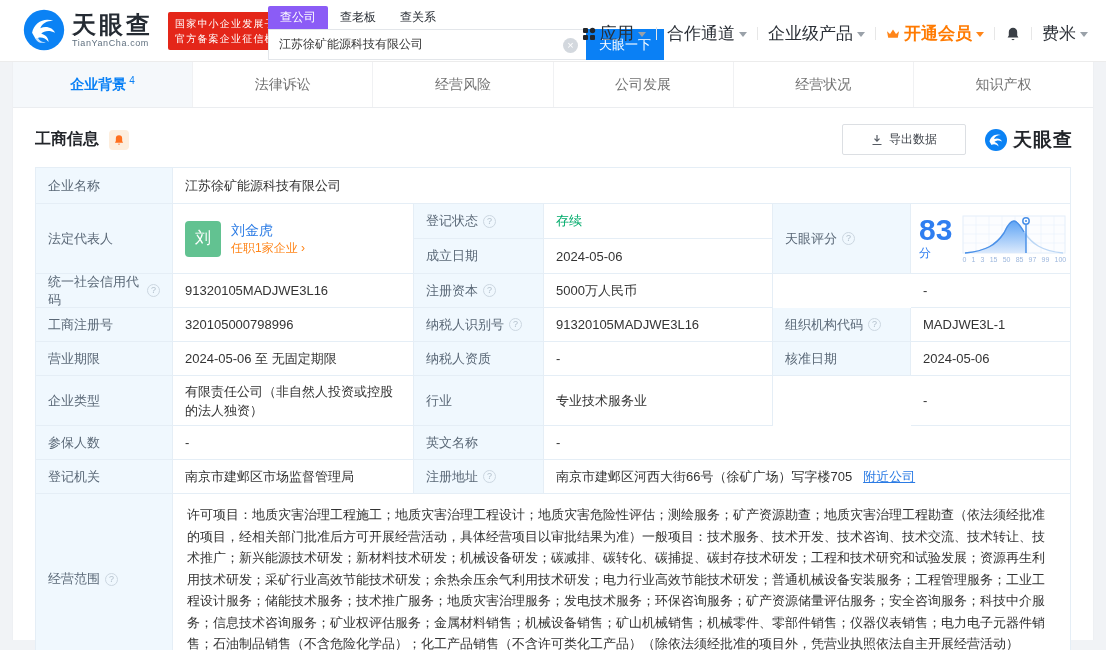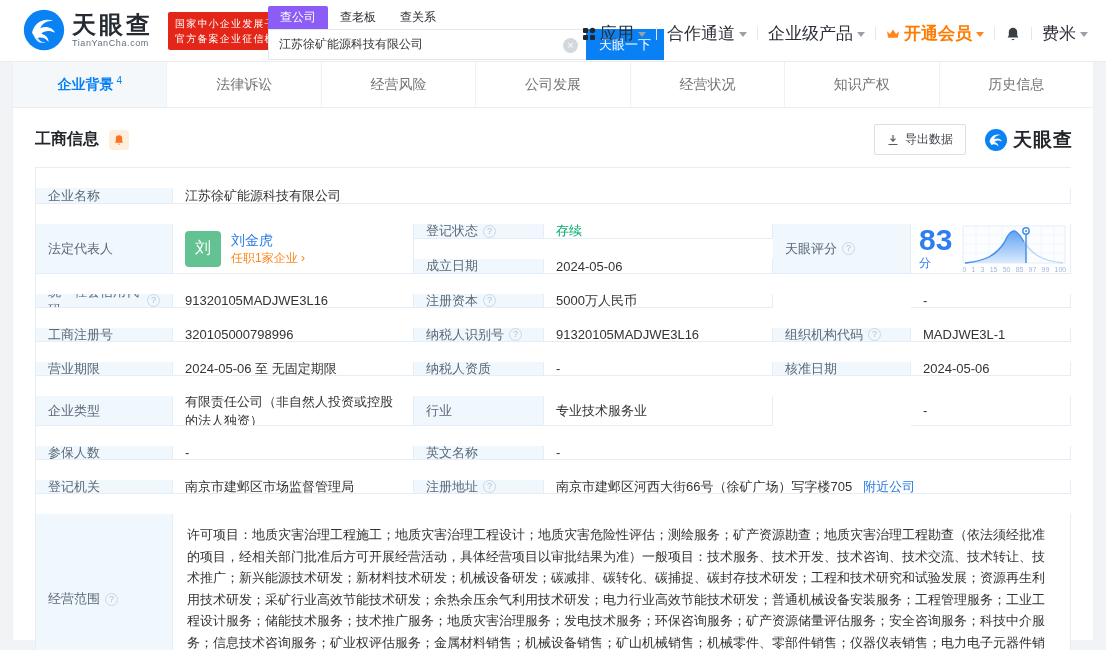--- a/index.html
+++ b/index.html
@@ -43,29 +43,29 @@
   .ptab:last-child { border-right:none; }
   .ptab.active { background:#f5f8fb; color:#0a80f5; font-weight:700; }
   .ptab sup { font-size:10px; color:#0a80f5; margin-left:3px; font-weight:400; transform:translateY(-4px); }
   
   .section-head { display:flex; align-items:center; padding:16px 20px 12px 22px; }
   .section-title { font-size:16px; font-weight:700; color:#23262b; }
   .bell-badge { width:20px; height:20px; margin-left:10px; border-radius:4px; background:#fdeede;
                 display:flex; align-items:center; justify-content:center; cursor:pointer; }
   .head-right { margin-left:auto; display:flex; align-items:center; gap:18px; }
   .export-btn { display:flex; align-items:center; gap:6px; border:1px solid #dcdfe3; background:#fff; border-radius:2px;
-                padding:6px 12px; font-size:12px; color:#40454c; cursor:pointer;
+                padding:6px 28px; font-size:12px; color:#40454c; cursor:pointer;
                 font-family:"Liberation Sans","DejaVu Sans",sans-serif; }
   .brand-mark { display:flex; align-items:center; gap:5px; font-size:19px; font-weight:700; color:#23262b; letter-spacing:1px; }
   
   .biz-table { margin:0 22px; display:grid; grid-template-columns:137px 241px 130px 229px 138px 1fr;
                grid-template-rows:36px 35px 35px 34px 34px 34px 50px 34px 34px auto;
                border-top:1px solid #e5eef6; border-left:1px solid #e5eef6; font-size:13px; }
   .cell { border-right:1px solid #e5eef6; border-bottom:1px solid #e5eef6; padding:4px 12px;
-          display:flex; align-items:center; gap:5px; background:#fff; color:#333; overflow:hidden;margin-top:20px; }
+          display:flex; align-items:center; gap:5px; background:#fff; color:#333; overflow:hidden; }
   .cell.lbl { background:#f0f8fe; color:#5a6877; }
   .c1{grid-column:1} .c2{grid-column:2} .c3{grid-column:3} .c4{grid-column:4} .c5{grid-column:5} .c6{grid-column:6}
   .c2s{grid-column:2/7} .c4s{grid-column:4/7}
   .r1{grid-row:1} .r2{grid-row:2} .r3{grid-row:3} .r23{grid-row:2/4} .r4{grid-row:4} .r5{grid-row:5}
   .r6{grid-row:6} .r7{grid-row:7} .r8{grid-row:8} .r9{grid-row:9} .r10{grid-row:10}
   .q { width:13px; height:13px; min-width:13px; border:1px solid #ccd7e1; border-radius:50%; color:#b3c0cc;
        font-size:9px; line-height:11px; text-align:center; cursor:pointer; }
   .q::after { content:"?"; }
   .green { color:#00ab6b; }
   .blue-link { color:#2b7be4; cursor:pointer; }
@@ -75,21 +75,21 @@
   .avatar { width:36px; height:36px; min-width:36px; border-radius:4px; background:#62c291; color:#fff;
             font-size:16px; display:flex; align-items:center; justify-content:center; }
   .rep-name { font-size:14px; line-height:19px; }
   .wrap2 { white-space:normal; line-height:19px; }
   .score-cell { gap:10px; padding:2px 8px; }
   .score-num { font-size:30px; font-weight:700; color:#2f7ef0; line-height:30px; }
   .score-unit { font-size:12px; color:#2f7ef0; }
   .score-chart { display:flex; flex-direction:column; }
   .ticks { width:104px; display:flex; justify-content:space-between; font-size:7px; color:#9db7dd; margin-top:1px; }
   .scope-val { white-space:normal; line-height:21.5px; padding:10px 14px; display:block; }
-  .addr-link { margin-left:6px; }
+  .addr-link { margin-left:6px;text-decoration:underline; }
 </style>
 </head>
 <body>
 
 <header class="topbar">
   <div class="logo">
     <svg width="44" height="44" viewBox="0 0 48 48">
       <circle cx="24" cy="24" r="22" fill="#0b82f4"></circle>
       <path d="M11 27c2-11 13-17 23-13-7 0-12 3-14 8 7-3 14 0 16 5-6-3-12-2-15 1 5 1 8 5 8 9-4-5-10-6-14-3z" fill="#fff"></path>
       <path d="M17 31c1 4 5 7 9 6-4 2-9 1-11-3z" fill="#fff" opacity=".8"></path>
@@ -177,23 +177,20 @@
       <span>经营风险</span>
     </div>
     <div class="ptab">
       <span>公司发展</span>
     </div>
     <div class="ptab">
       <span>经营状况</span>
     </div>
     <div class="ptab">
       <span>知识产权</span>
-    </div>
-    <div class="ptab">
-      <span>历史信息</span>
     </div>
   </nav>
 
   <div class="section-head">
     <h2 class="section-title">工商信息</h2>
     <span class="bell-badge">
       <svg width="12" height="12" viewBox="0 0 16 16">
         <path d="M8 1.8a4.2 4.2 0 0 0-4.2 4.2v3.4L2.6 11.6h10.8L12.2 9.4V6A4.2 4.2 0 0 0 8 1.8z" fill="#ff6f1e"></path>
         <path d="M6.4 13a1.7 1.7 0 0 0 3.2 0z" fill="#ff6f1e"></path>
       </svg>

